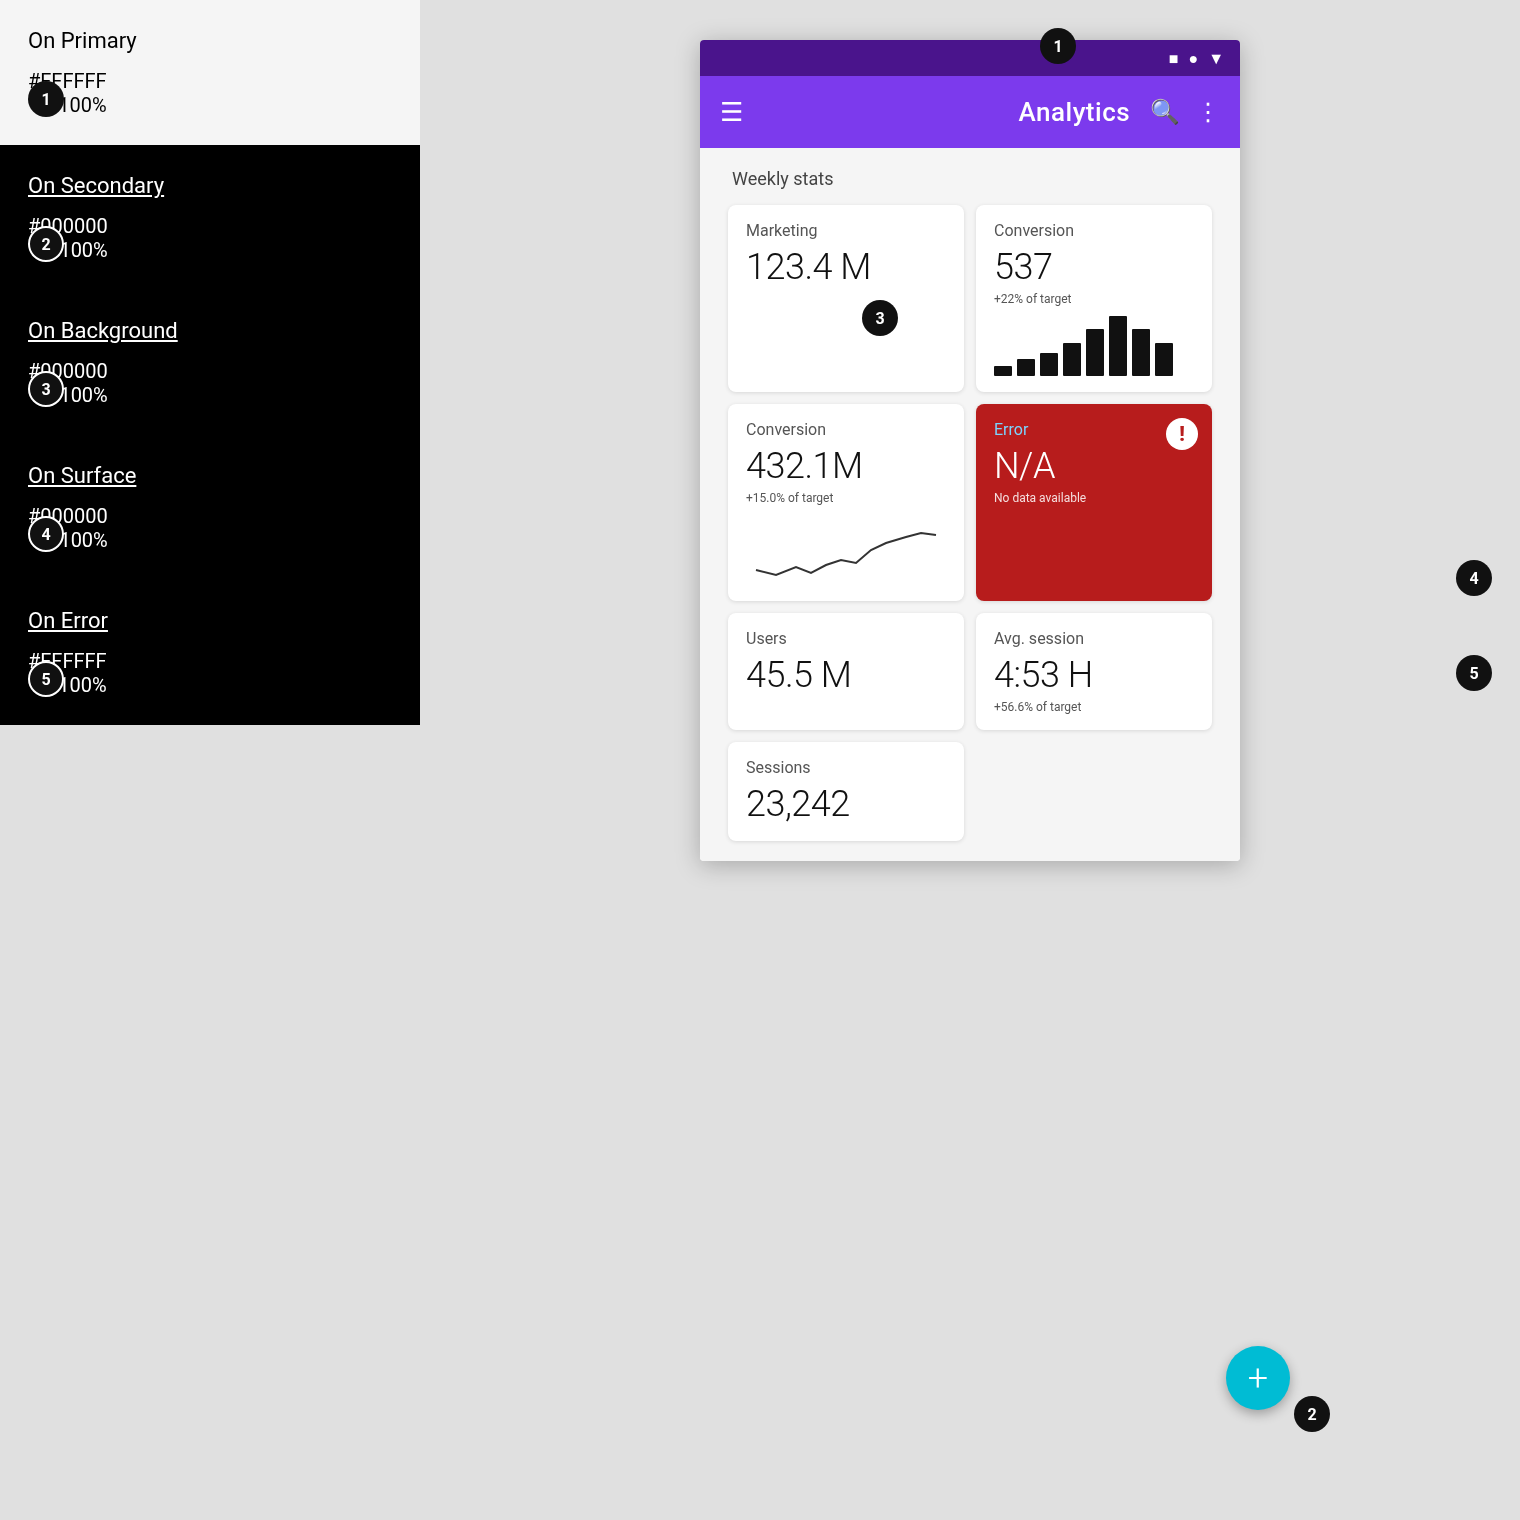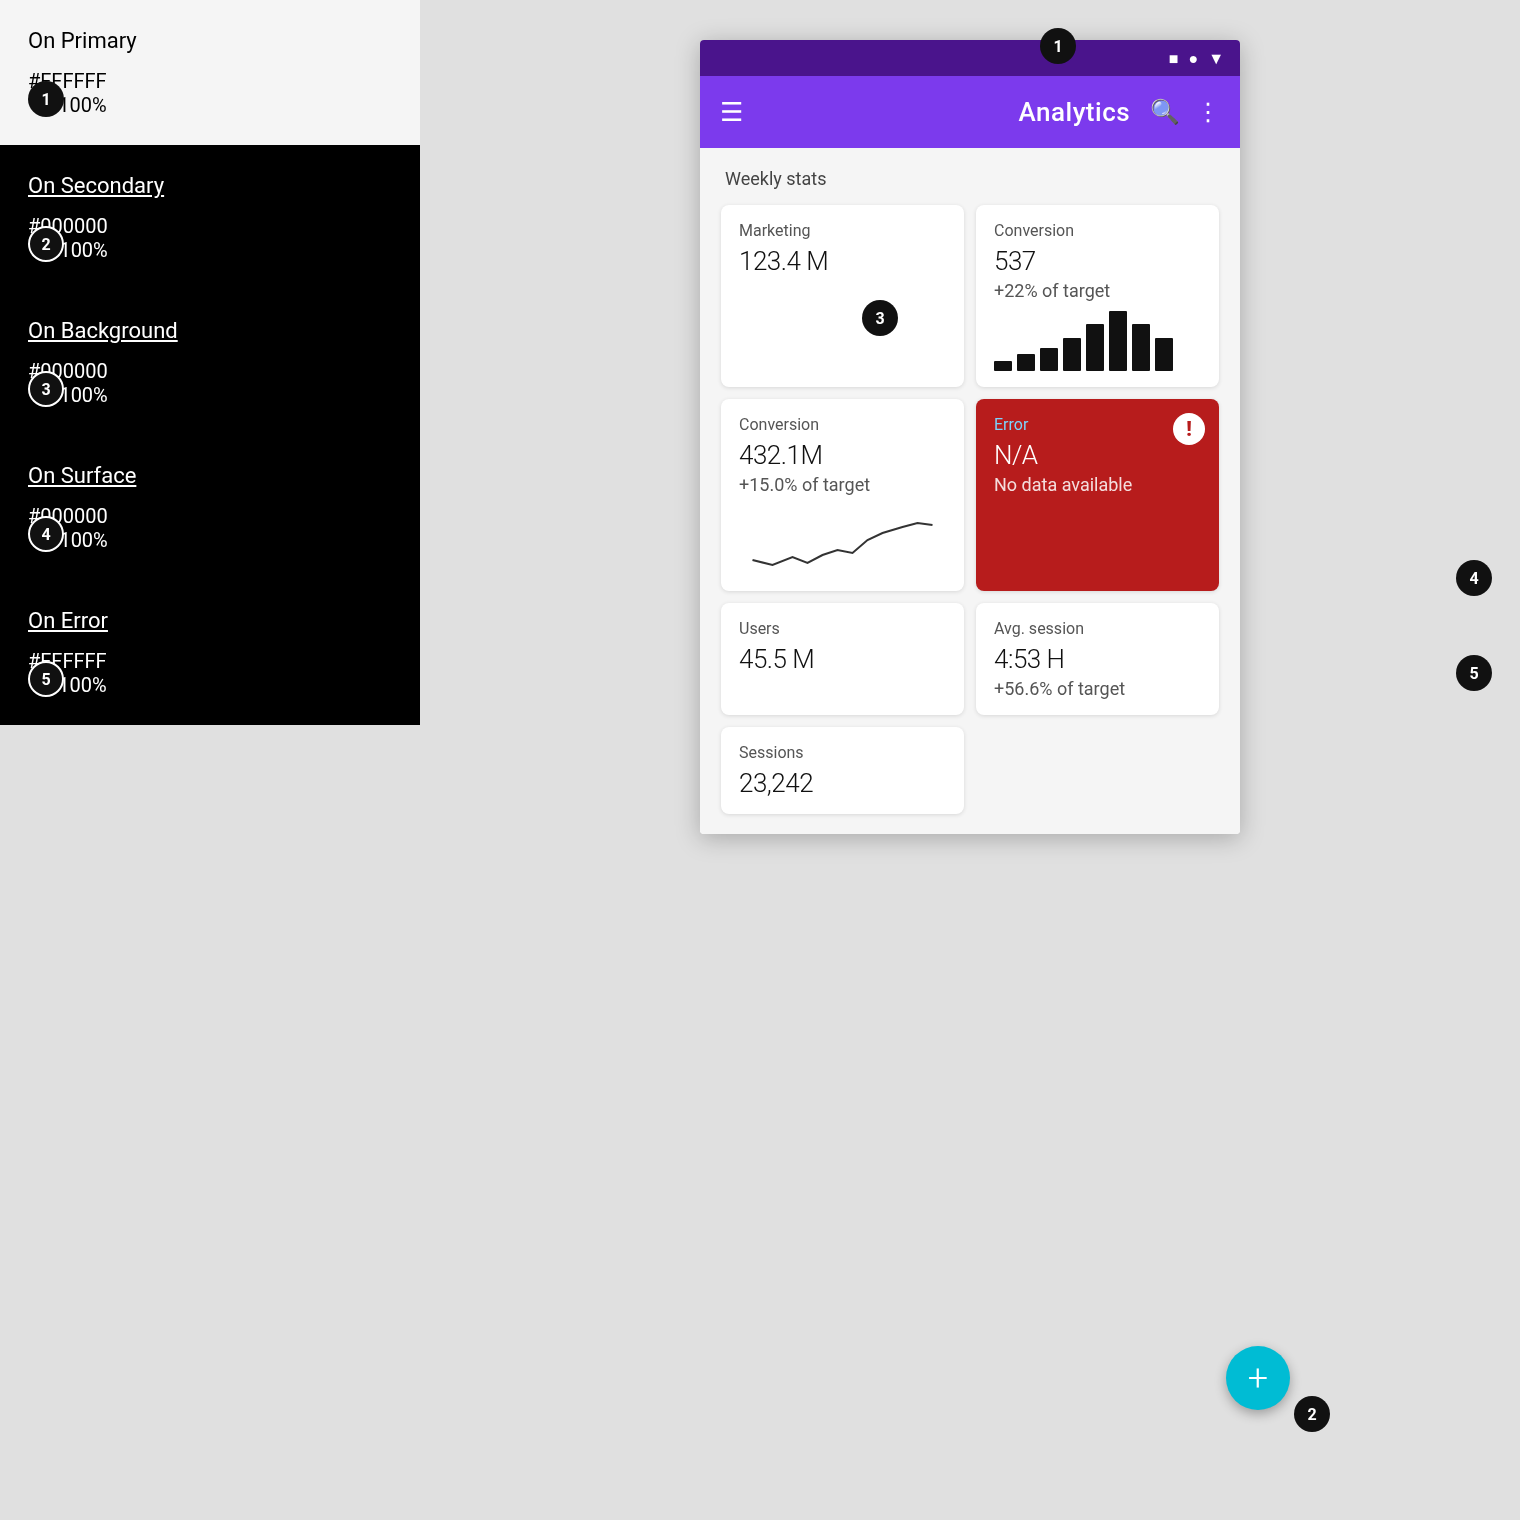--- a/index.html
+++ b/index.html
@@ -126,21 +126,21 @@
       color: #fff;
       font-size: 24px;
       cursor: pointer;
     }
 
     
     .content-area {
       background: #f5f5f5;
       flex: 1;
       overflow: hidden;
-      padding: 20px 21px;
+      padding: 20px 28px;
     }
 
     .weekly-stats-label {
       font-size: 18px;
       color: #444;
       margin-bottom: 16px;
       padding-left: 4px;
     }
 
     .stats-grid {
@@ -167,31 +167,31 @@
     .stat-label {
       font-size: 16px;
       color: #555;
       margin-bottom: 6px;
     }
     .stat-label.white {
       color: #7dd3fc;
     }
 
     .stat-value {
-      font-size: 26px;
+      font-size: 36px;
       font-weight: 300;
       color: #111;
       letter-spacing: -0.5px;
     }
     .stat-value.white {
       color: #fff;
     }
 
     .stat-target {
-      font-size: 18px;
+      font-size: 12px;
       color: #555;
       margin-top: 4px;
     }
     .stat-target.white {
       color: rgba(255,255,255,0.85);
     }
 
     
     .bar-chart {
       display: flex;

